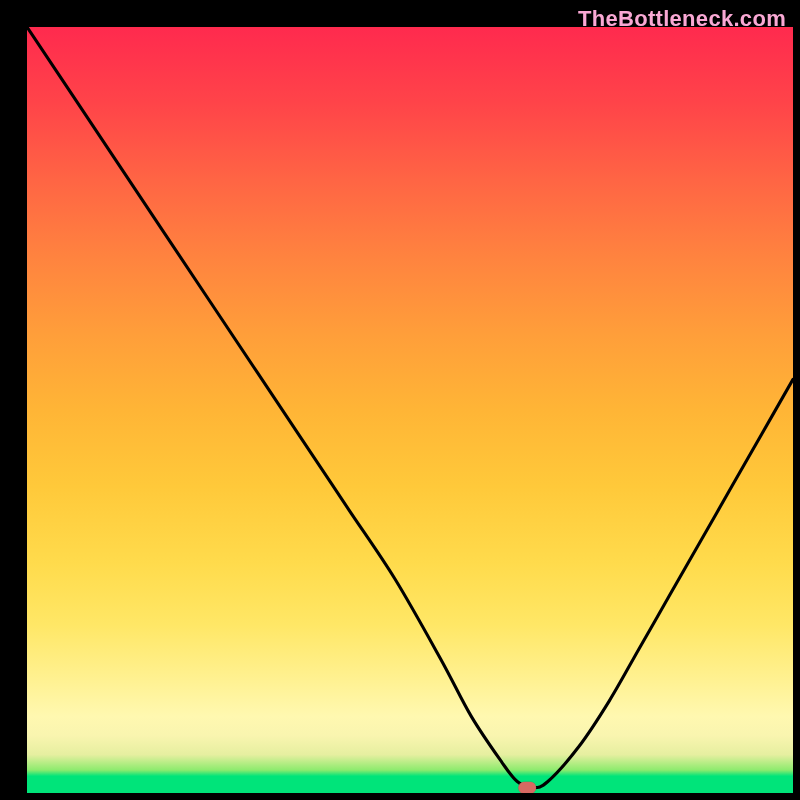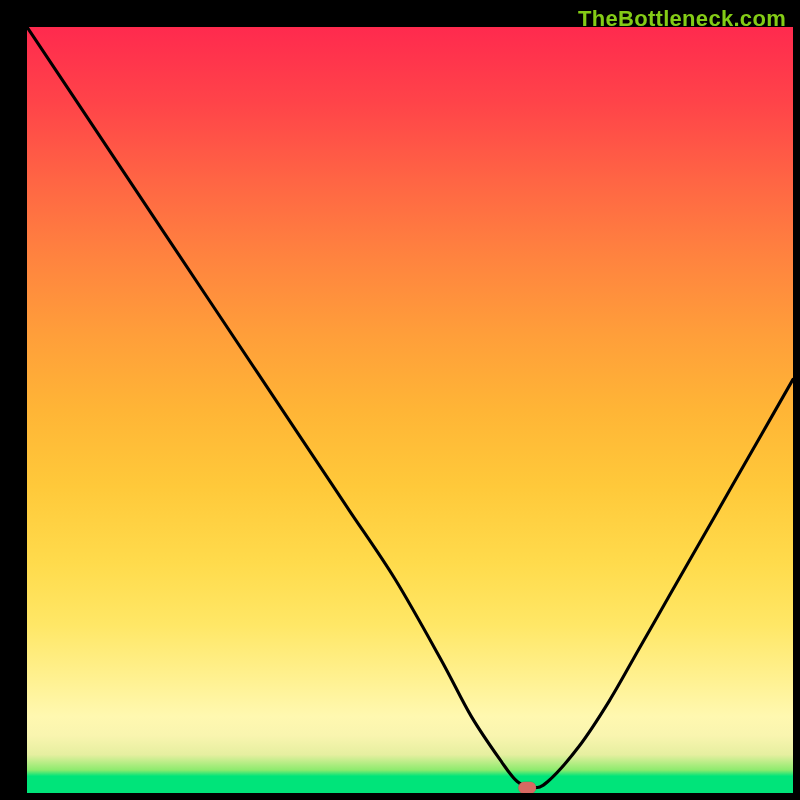--- a/index.html
+++ b/index.html
@@ -14,21 +14,21 @@
   .frame {
     position: relative;
     width: 800px;
     height: 800px;
     background: #000;
   }
   .watermark {
     position: absolute;
     top: 6px;
     right: 14px;
-    color: #84cc16;
+    color: #f9a8d4;
     font-size: 22px;
     font-weight: 600;
     letter-spacing: 0.3px;
     z-index: 10;
   }
   .plot-area {
     position: absolute;
     
     left: 27px;
     top: 27px;

